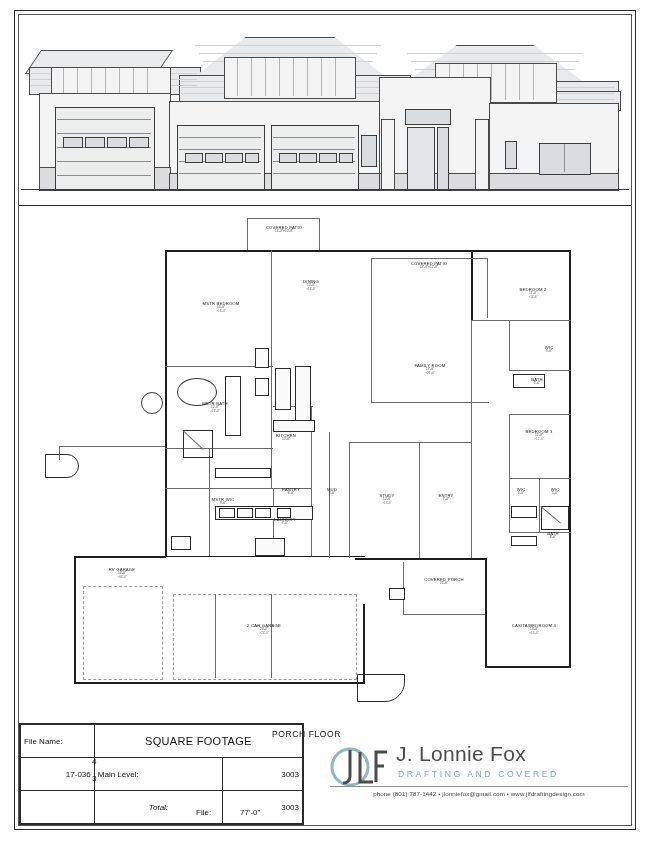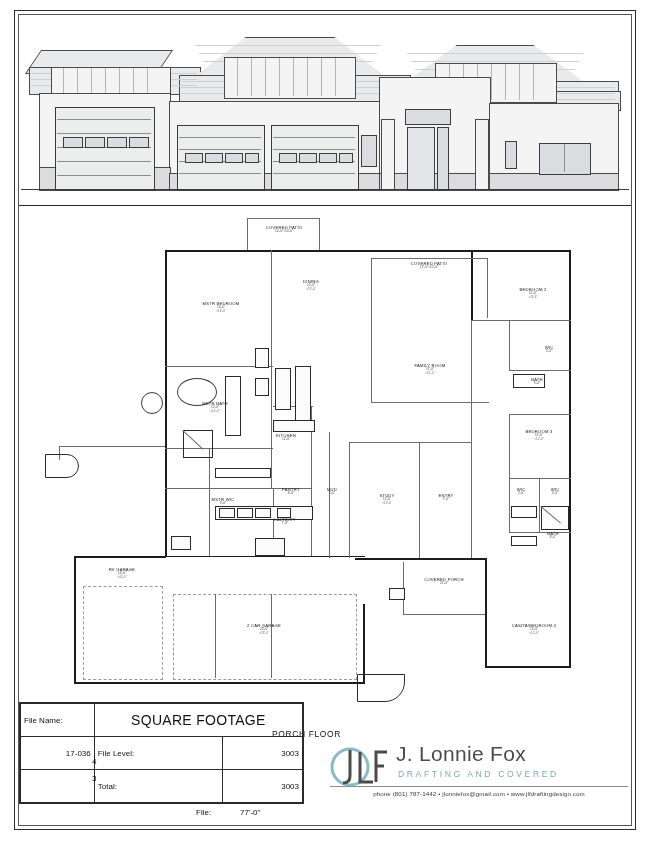--- a/index.html
+++ b/index.html
@@ -34,27 +34,27 @@
   .lbl .n{font-size:4.2px;letter-spacing:.2px;display:block;}
   .lbl .d{font-size:3.2px;color:#444;display:block;}
   .lbl .c{font-size:3px;color:#666;display:block;}
   .dash{position:absolute;border:1px dashed #9a9a9a;}
   .circ{position:absolute;border:1px solid #3a3a3a;border-radius:50%;}
   .ell{position:absolute;border:1px solid #3a3a3a;border-radius:50%;}
 
   .mainfloor{position:absolute;left:272px;top:729px;font-size:8.5px;letter-spacing:.6px;color:#111;}
 
   
-  .tb{position:absolute;left:19px;top:702px;width:285px;height:102px;border:1.1px solid #2b2b2b;box-sizing:border-box;}
+  .tb{position:absolute;left:19px;top:723px;width:285px;height:102px;border:1.1px solid #2b2b2b;box-sizing:border-box;}
   .tb table{border-collapse:collapse;width:100%;height:100%;font-size:8px;color:#111;}
   .tb td{border:0.8px solid #2b2b2b;padding:0 3px;height:17px;}
   .tb .lab{text-align:left;}
   .tb .ctr{text-align:right;}
-  .tb .rt{text-align:left;}
-  .tb .hdr{text-align:center;font-size:14px;letter-spacing:.3px;}
+  .tb .rt{text-align:center;font-style:italic;}
+  .tb .hdr{text-align:center;font-size:11px;letter-spacing:.3px;}
   .nobd{border:none !important;}
 
   
   .logo{position:absolute;left:330px;top:740px;width:300px;height:78px;}
   .logo-mark{position:absolute;left:0;top:2px;width:58px;height:50px;}
   .logo-name{position:absolute;left:66px;top:2px;font-size:21px;color:#4b4b4b;letter-spacing:.3px;}
   .logo-sub{position:absolute;left:68px;top:29px;font-size:8.6px;letter-spacing:2.6px;color:#7fa9b8;}
   .logo-rule{position:absolute;left:0;top:46px;width:298px;height:1px;background:#8c8c8c;}
   .logo-contact{position:absolute;left:0;top:50px;width:298px;text-align:center;font-size:6.2px;color:#3e3e3e;letter-spacing:.1px;}
 </style>
@@ -385,21 +385,21 @@
 
   <div class="tb">
     <table>
       <tbody>
           <tr>
         <td class="lab" style="width:66px;">File Name:</td>
         <td class="hdr" colspan="2">SQUARE FOOTAGE</td>
       </tr>
       <tr>
         <td class="ctr">17-036</td>
-        <td class="lab" style="width:120px;">File Level:</td>
+        <td class="lab" style="width:120px;">Main Level:</td>
         <td class="ctr" style="width:72px;">3003</td>
       </tr>
       <tr>
         <td class="lab nobd" style="border-left:0.8px solid #2b2b2b !important;border-bottom:0.8px solid #2b2b2b !important;"></td>
         <td class="rt">Total:</td>
         <td class="ctr">3003</td>
       </tr>
     </tbody>
       </table>
   </div>

